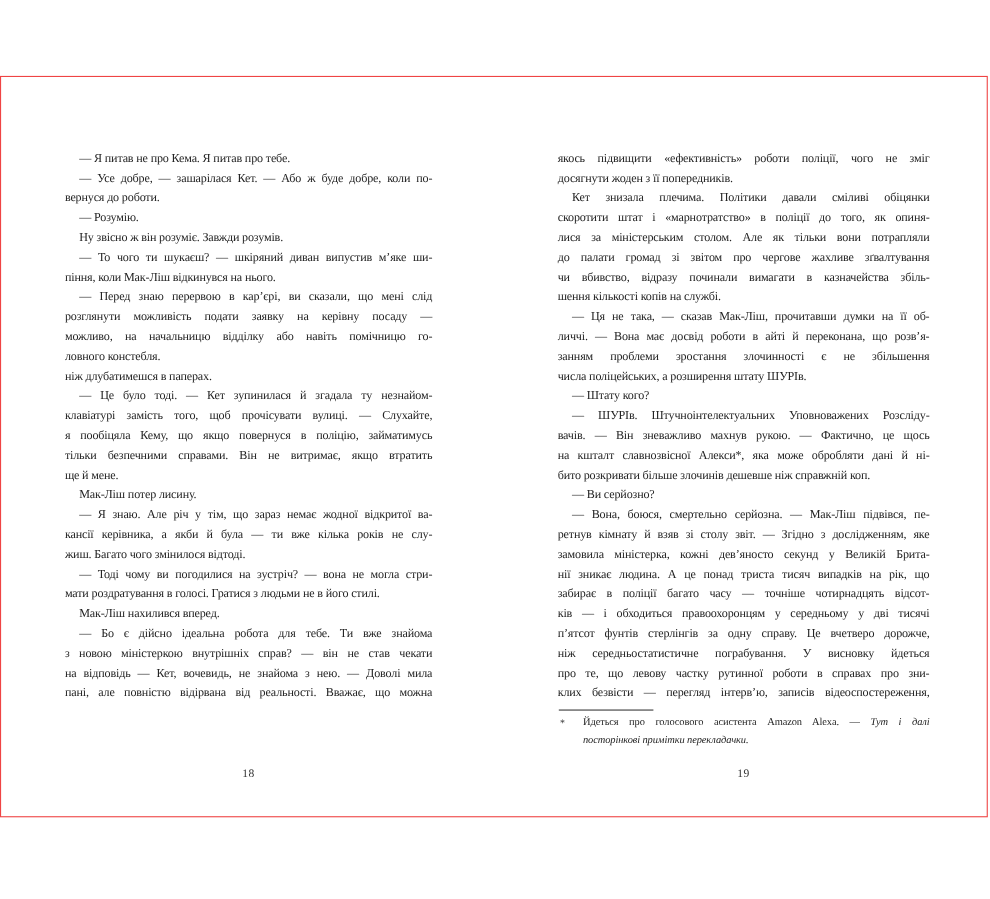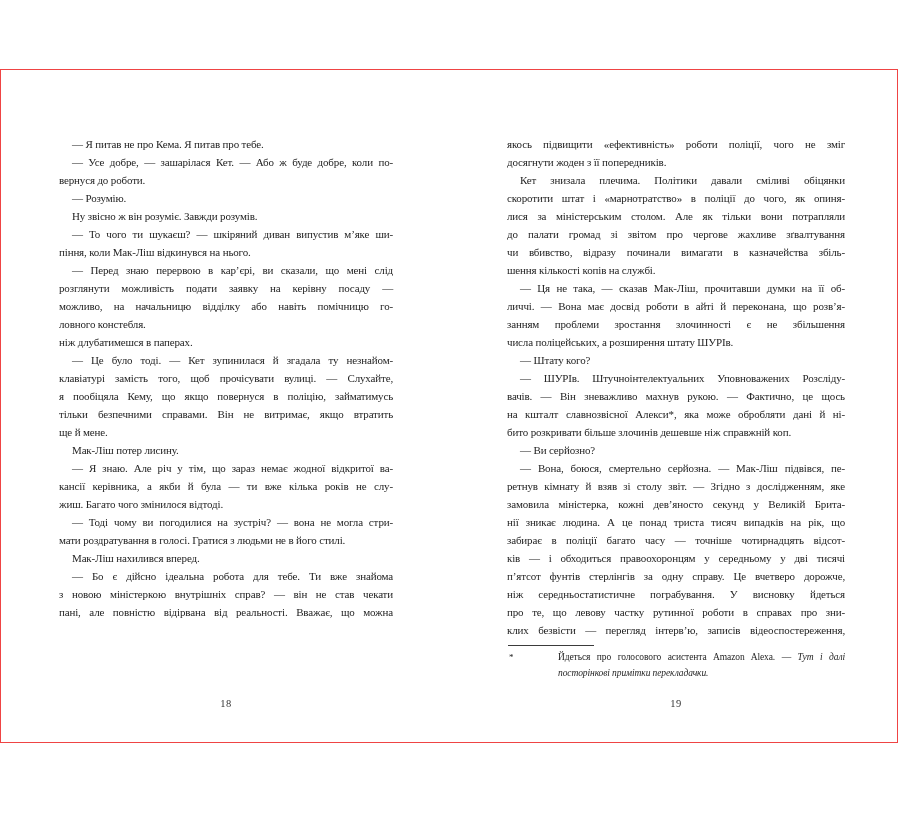--- a/index.html
+++ b/index.html
@@ -26,21 +26,21 @@
     border-top:1px solid #3b3b3b;
   }
   .footnote{
     position:absolute;left:506px;top:579px;width:338px;
     padding-left:23px;box-sizing:border-box;
     color:#242424;font-size:9.5px;line-height:16px;letter-spacing:-0.1px;
   }
   .fn-marker{
     position:absolute;left:2px;top:0;font-size:9px;
   }
-  .fn-line{height:16px;margin-left:28px;}
+  .fn-line{height:16px;}
   .fn-line.jst{text-align:justify;text-align-last:justify;}
   .it{font-style:italic;}
   .pagenum{
     position:absolute;top:628px;text-align:center;
     color:#333333;font-size:10.5px;letter-spacing:0.5px;
   }
   .pn-left{left:58px;width:334px;}
   .pn-right{left:506px;width:338px;}
 </style>
 </head>
@@ -68,28 +68,29 @@
       <div class="line">ще й мене.</div>
       <div class="line ind">Мак-Ліш потер лисину.</div>
       <div class="line ind jst">— Я знаю. Але річ у тім, що зараз немає жодної відкритої ва-</div>
       <div class="line jst">кансії керівника, а якби й була — ти вже кілька років не слу-</div>
       <div class="line">жиш. Багато чого змінилося відтоді.</div>
       <div class="line ind jst">— Тоді чому ви погодилися на зустріч? — вона не могла стри-</div>
       <div class="line">мати роздратування в голосі. Гратися з людьми не в його стилі.</div>
       <div class="line ind">Мак-Ліш нахилився вперед.</div>
       <div class="line ind jst">— Бо є дійсно ідеальна робота для тебе. Ти вже знайома</div>
       <div class="line jst">з новою міністеркою внутрішніх справ? — він не став чекати</div>
+      <div class="line jst">на відповідь — Кет, вочевидь, не знайома з нею. — Доволі мила</div>
       <div class="line jst">пані, але повністю відірвана від реальності. Вважає, що можна</div>
     </div>
 
   <div class="col col-right">
       <div class="line jst">якось підвищити «ефективність» роботи поліції, чого не зміг</div>
       <div class="line">досягнути жоден з її попередників.</div>
       <div class="line ind jst">Кет знизала плечима. Політики давали сміливі обіцянки</div>
-      <div class="line jst">скоротити штат і «марнотратство» в поліції до чого, як опиня-</div>
+      <div class="line jst">скоротити штат і «марнотратство» в поліції до того, як опиня-</div>
       <div class="line jst">лися за міністерським столом. Але як тільки вони потрапляли</div>
       <div class="line jst">до палати громад зі звітом про чергове жахливе зґвалтування</div>
       <div class="line jst">чи вбивство, відразу починали вимагати в казначейства збіль-</div>
       <div class="line">шення кількості копів на службі.</div>
       <div class="line ind jst">— Ця не така, — сказав Мак-Ліш, прочитавши думки на її об-</div>
       <div class="line jst">личчі. — Вона має досвід роботи в айті й переконана, що розв’я-</div>
       <div class="line jst">занням проблеми зростання злочинності є не збільшення</div>
       <div class="line">числа поліцейських, а розширення штату ШУРІв.</div>
       <div class="line ind">— Штату кого?</div>
       <div class="line ind jst">— ШУРІв. Штучноінтелектуальних Уповноважених Розсліду-</div>

